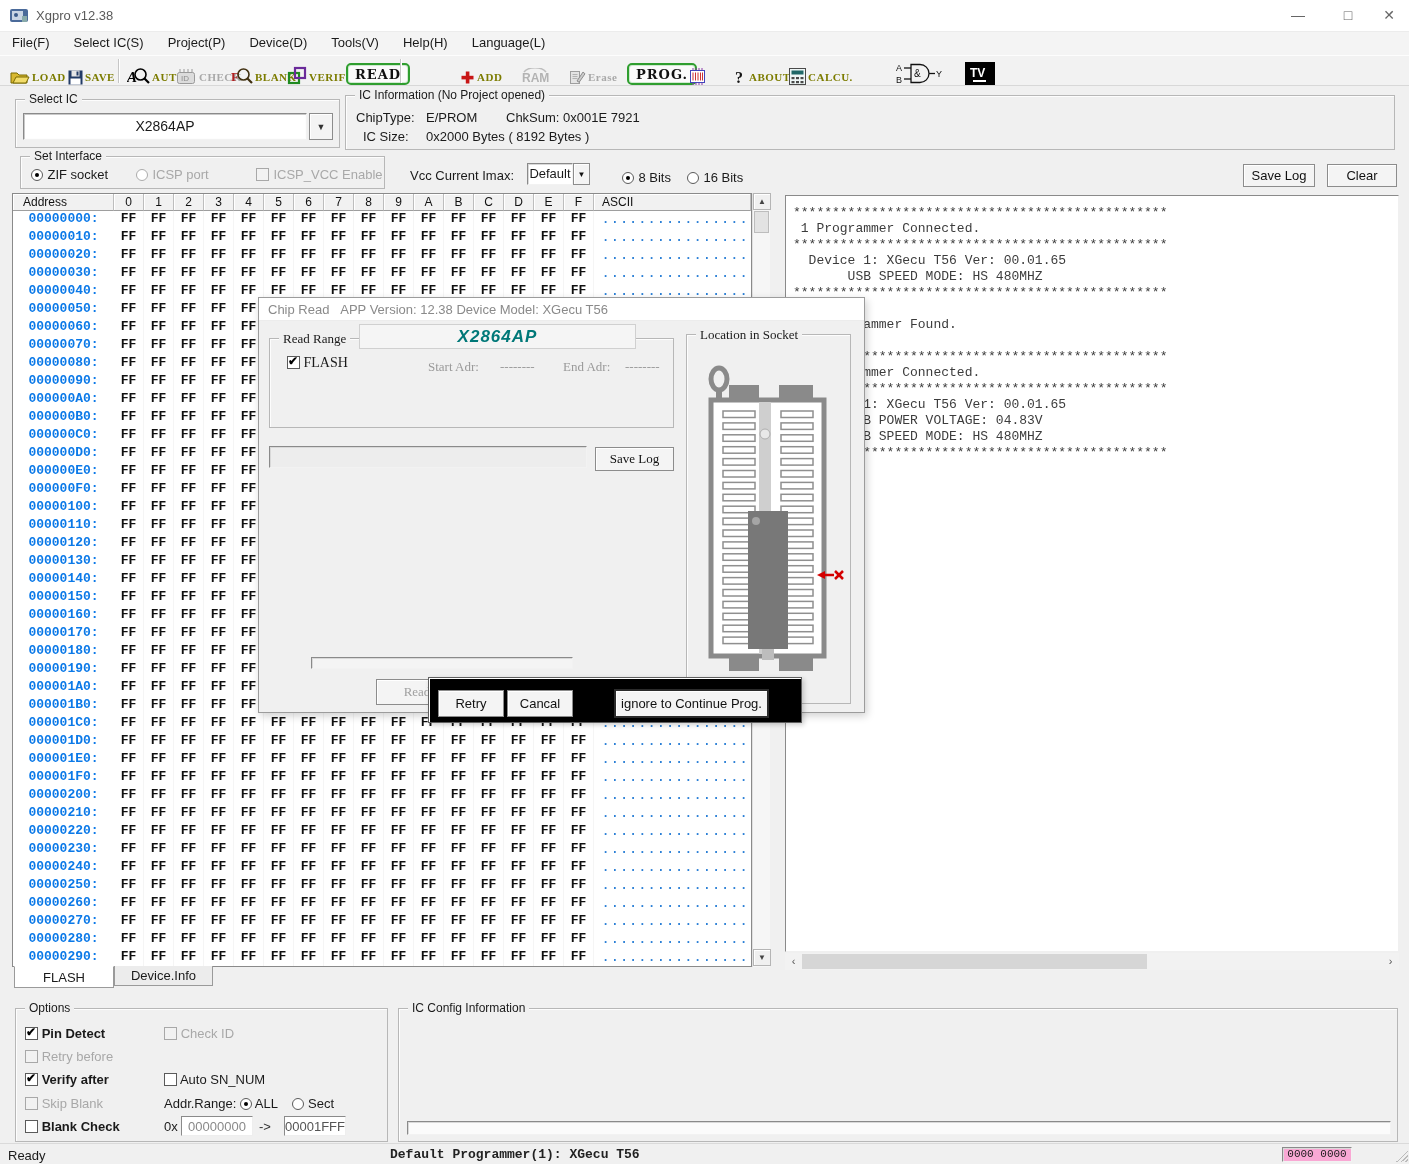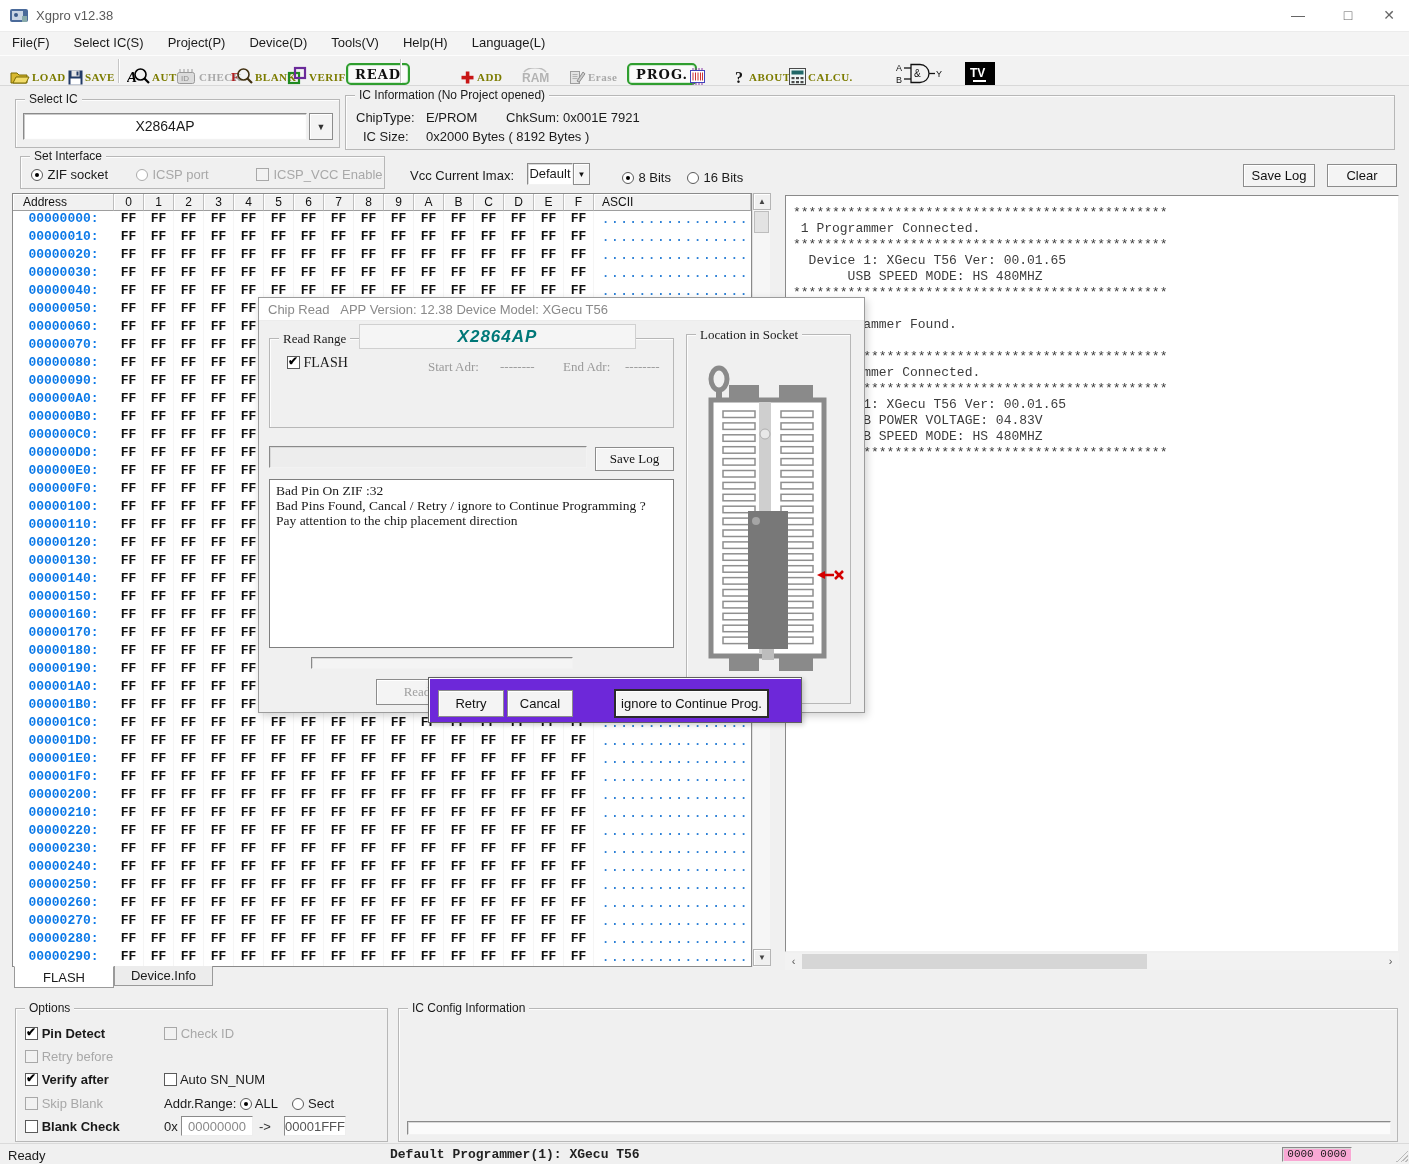--- a/index.html
+++ b/index.html
@@ -85,21 +85,21 @@
   
   #dialog { left:258px; top:297px; width:607px; height:416px; background:#f0f0f0; border:1px solid #9c9c9c; box-shadow:2px 3px 8px rgba(0,0,0,.18); z-index:10; }
   #dlg-title { position:absolute; left:0; top:0; width:100%; height:23px; background:#fff; border-bottom:1px solid #ececec; font-size:13px; color:#8a8a8a; line-height:23px; padding-left:9px; }
   #dialog .serif { font-family:"Liberation Serif", serif; }
   #chipname { position:absolute; left:100px; top:26px; width:277px; height:25px; background:#f5f5f5; border:1px solid #d0d0d0; text-align:center; font:bold italic 17px "Liberation Sans", sans-serif; color:#007878; line-height:24px; letter-spacing:1px; z-index:3; }
   .dim { color:#9a9a9a; }
   #msgbox { position:absolute; left:10px; top:181px; width:405px; height:169px; background:#fff; border:1px solid #7f7f7f; padding:3px 6px; }
   #msgbox .ml { font:13.5px "Liberation Serif", serif; color:#1a1a1a; line-height:15px; }
 
   
-  #popup { left:428px; top:677px; width:374px; height:46px; background:#6d28d9; border:1px solid #5f5f5f; box-shadow:inset 1px 1px 0 #fff, 2px 2px 5px rgba(0,0,0,.2); z-index:20; }
+  #popup { left:428px; top:677px; width:374px; height:46px; background:#000000; border:1px solid #5f5f5f; box-shadow:inset 1px 1px 0 #fff, 2px 2px 5px rgba(0,0,0,.2); z-index:20; }
   #popup .btn { position:absolute; top:12px; height:27px; }
 </style>
 </head>
 <body>
 
 <div class="abs" id="titlebar">
   <span class="appicon">
     <svg width="18" height="16">
         <rect x="0" y="2" width="18" height="13" rx="2" fill="#4a6a9a"></rect>
         <rect x="2" y="4" width="11" height="9" fill="#c8d4e4"></rect>
@@ -1262,25 +1262,20 @@
     <span class="abs serif" style="left:17px; top:16px; font-size:14px;"><span class="cb"><i>✔</i></span> <span>FLASH</span></span>
     <span class="abs serif dim" style="left:158px; top:20px; font-size:13px;">Start Adr:</span>
     <span class="abs serif dim" style="left:230px; top:20px; font-size:13px;">--------</span>
     <span class="abs serif dim" style="left:293px; top:20px; font-size:13px;">End Adr:</span>
     <span class="abs serif dim" style="left:355px; top:20px; font-size:13px;">--------</span>
   </div>
 
   <div class="abs sunken" style="left:10px; top:148px; width:318px; height:22px; background:#ededed;"></div>
   <div class="abs btn serif" style="left:336px; top:149px; width:79px; height:24px;">Save Log</div>
 
-  <div id="msgbox">
-      <div class="ml">Bad Pin On ZIF :32</div>
-      <div class="ml">Bad Pins Found, Cancal / Retry / ignore to Continue Programming ?</div>
-      <div class="ml">Pay attention to the chip placement direction</div>
-    </div>
 
   <div class="abs sunken" style="left:52px; top:359px; width:262px; height:12px; background:#f4f4f4;"></div>
   <div class="abs btn serif disabled" style="left:117px; top:381px; width:82px; height:26px;">Read</div>
 
   <div class="group" style="left:427px; top:36px; width:165px; height:370px;">
     <span class="glabel serif" style="background:#f0f0f0;">Location in Socket</span>
     <div class="abs" style="left:6px; top:10px;">
       <svg width="152" height="344" viewBox="0 0 152 344">
         <ellipse cx="26" cy="34" rx="8" ry="11" fill="none" stroke="#8a8a8a" stroke-width="5"></ellipse>
         <rect x="23" y="43" width="6" height="13" fill="#8a8a8a"></rect>

